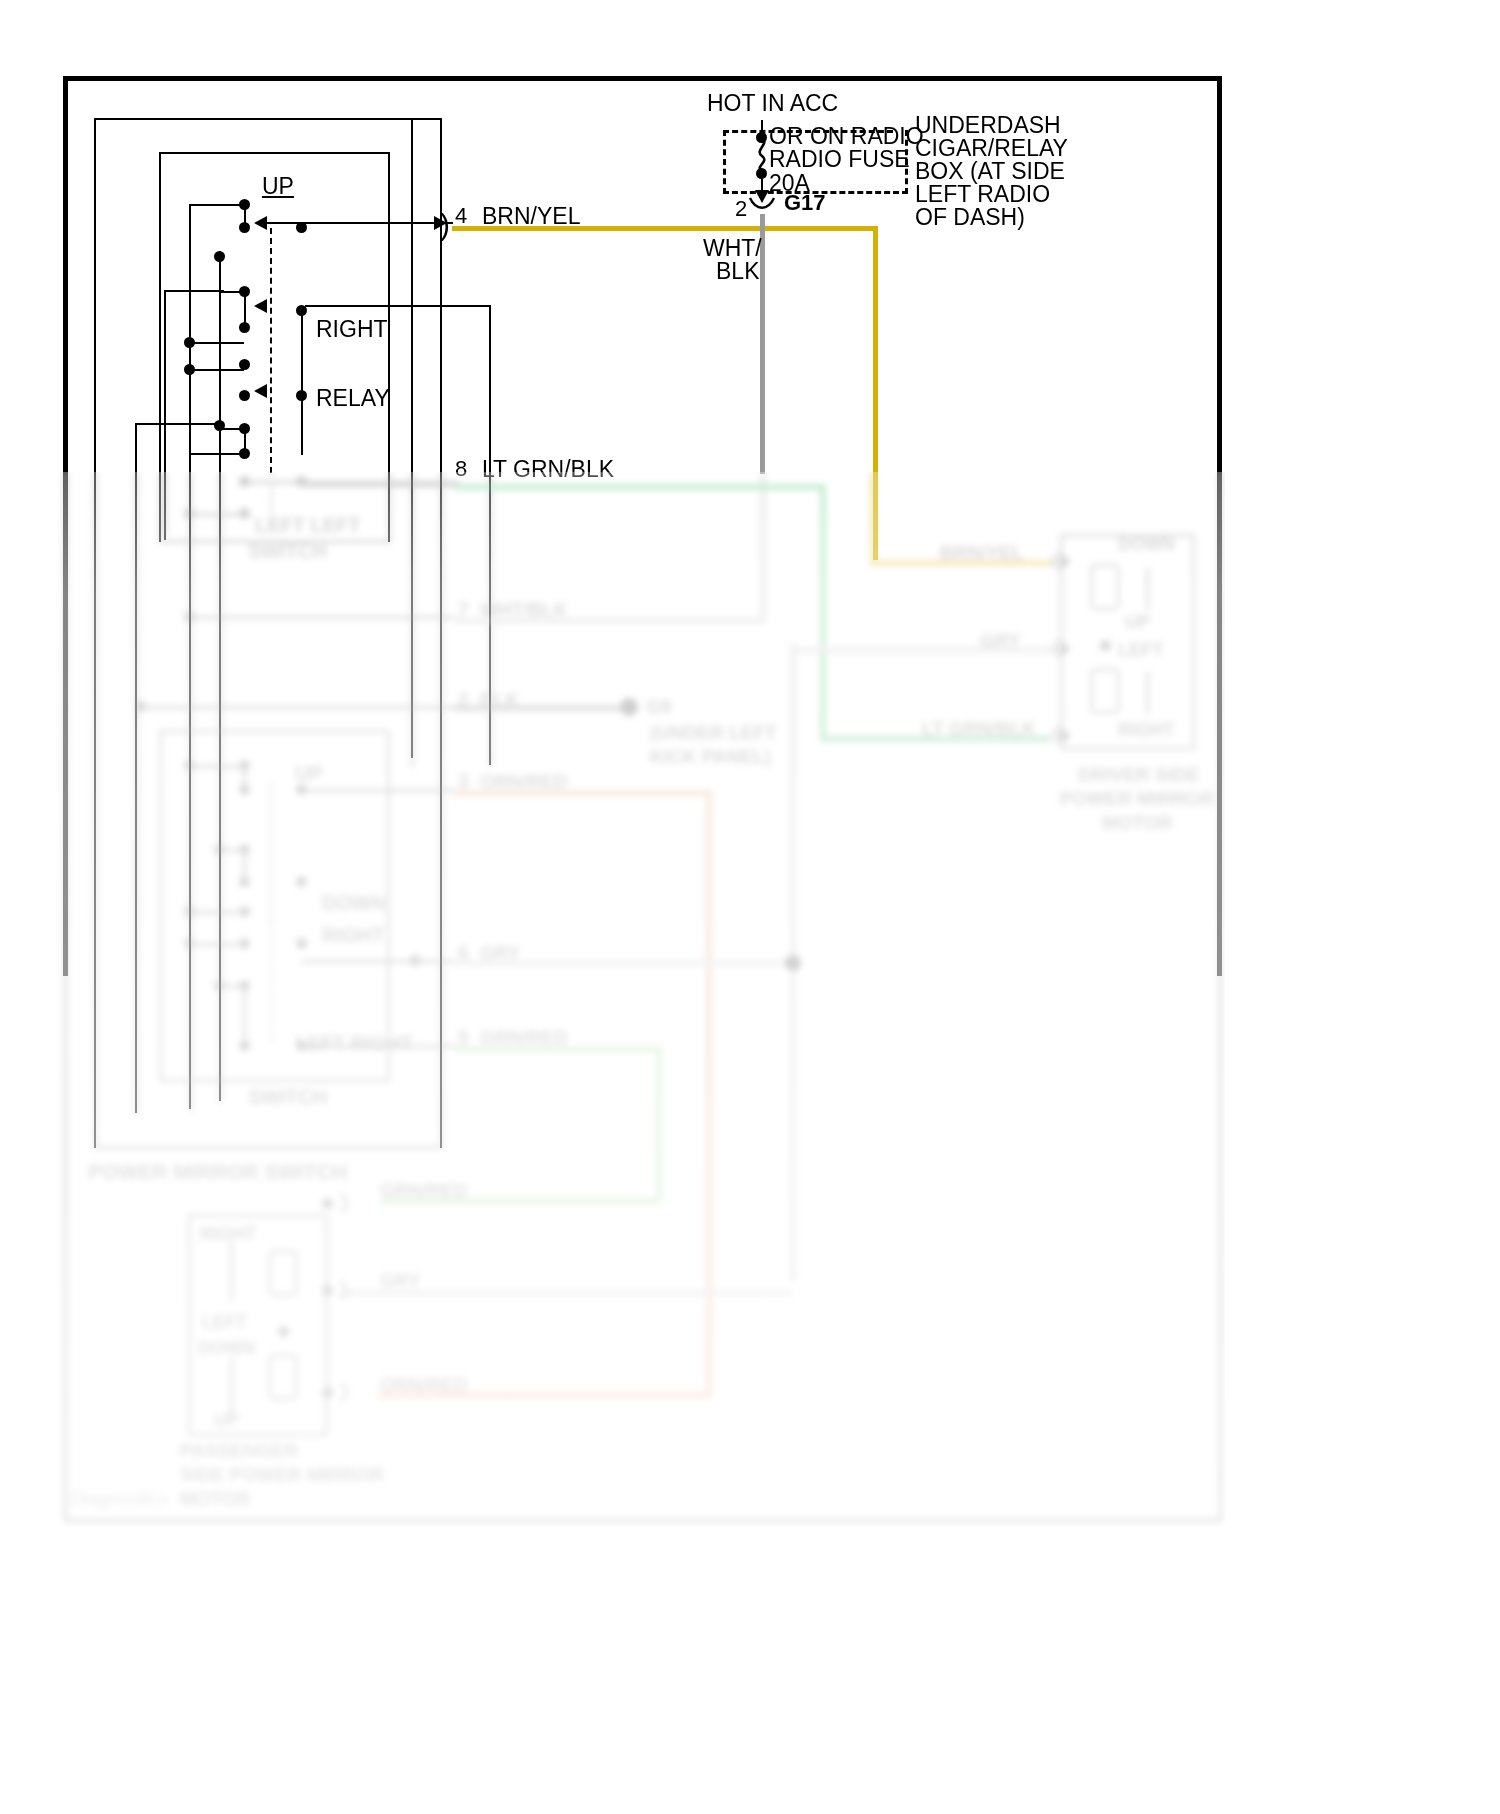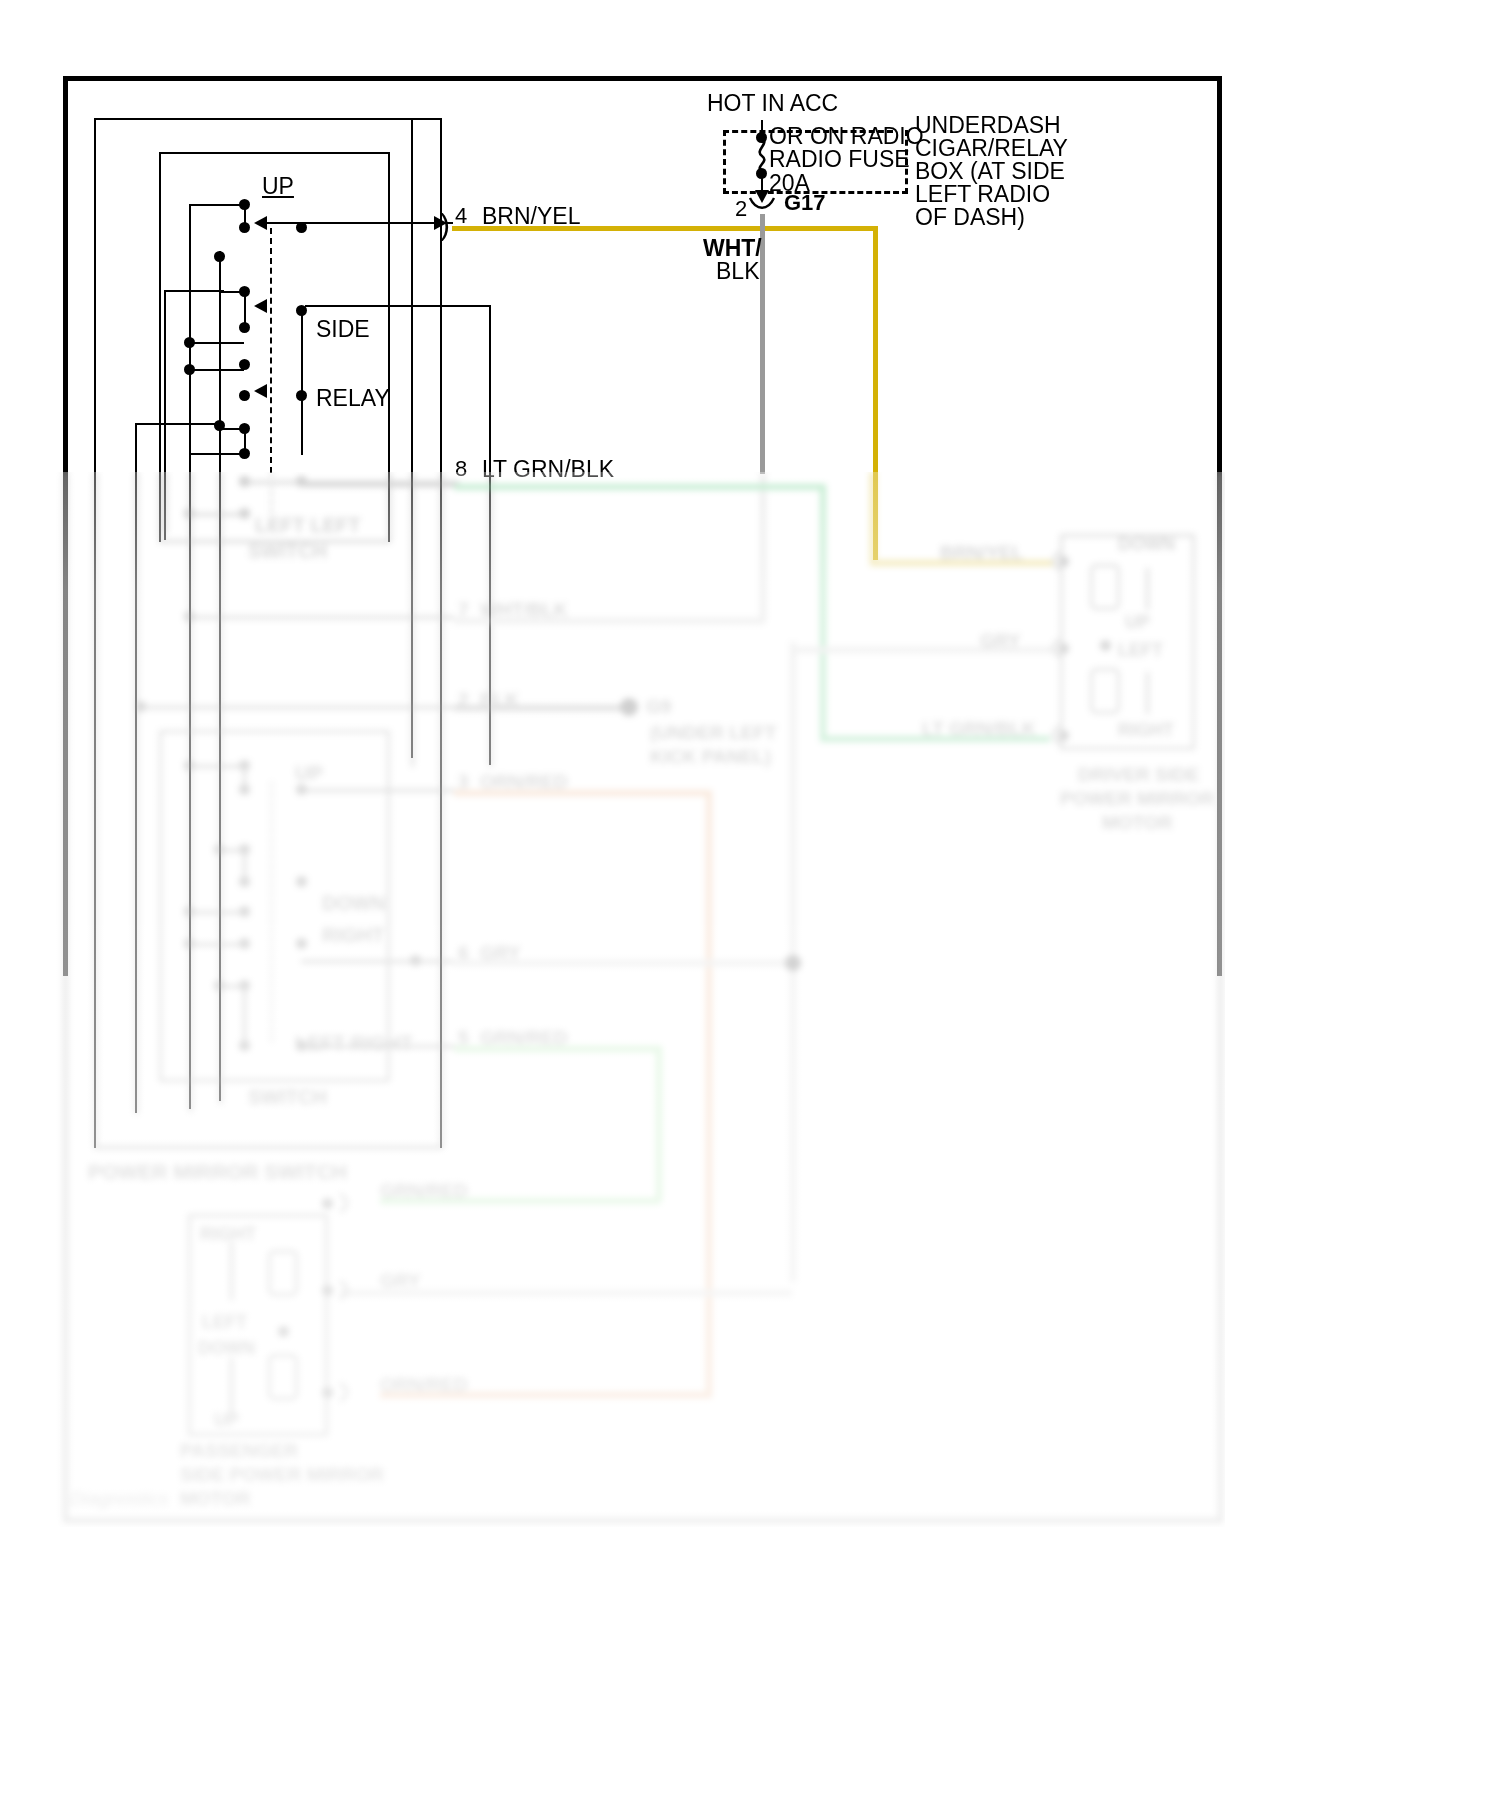--- a/index.html
+++ b/index.html
@@ -66,21 +66,21 @@
 
   <div class="ln vln" style="left:94px;top:118px;height:1030px;"></div>
   <div class="ln hln" style="left:94px;top:118px;width:348px;"></div>
   <div class="ln vln" style="left:440px;top:118px;height:1030px;"></div>
 
   <div class="ln hln" style="left:159px;top:152px;width:231px;"></div>
   <div class="ln vln" style="left:159px;top:152px;height:390px;"></div>
   <div class="ln vln" style="left:388px;top:152px;height:390px;"></div>
 
   <div class="txt t22" style="left:262px;top:173px;text-decoration:underline;">UP</div>
-  <div class="txt t22" style="left:316px;top:316px;">SIDE</div>
+  <div class="txt t22" style="left:316px;top:316px;">RIGHT</div>
   <div class="txt t22" style="left:316px;top:385px;">RELAY</div>
 
   <div class="dot" style="left:239px;top:199px;"></div>
   <div class="dot" style="left:239px;top:222px;"></div>
   <div class="dot" style="left:239px;top:286px;"></div>
   <div class="dot" style="left:239px;top:322px;"></div>
   <div class="dot" style="left:239px;top:359px;"></div>
   <div class="dot" style="left:239px;top:390px;"></div>
   <div class="dot" style="left:239px;top:423px;"></div>
   <div class="dot" style="left:239px;top:448px;"></div>
@@ -167,21 +167,21 @@
               border-left:7px solid transparent;border-right:7px solid transparent;
               border-top:13px solid #000;"></div>
 
   <svg style="position:absolute;left:748px;top:196px;width:28px;height:18px;">
     <path d="M2 2 C 8 15, 20 15, 26 2" stroke="#000" stroke-width="2.4" fill="none"></path>
   </svg>
   <div class="txt t21" style="left:735px;top:196px;">2</div>
   <div class="txt t21" style="left:784px;top:190px;font-weight:bold;">G17</div>
 
   <div class="wire w-v" style="left:760px;top:214px;height:260px;background:#9a9a9a;"></div>
-  <div class="txt t22" style="left:703px;top:235px;font-weight:bold;">WHT/</div>
+  <div class="txt t22" style="left:703px;top:235px;">WHT/</div>
   <div class="txt t22" style="left:716px;top:258px;">BLK</div>
 
   <div class="txt t22" style="left:915px;top:112px;">UNDERDASH</div>
   <div class="txt t22" style="left:915px;top:135px;">CIGAR/RELAY</div>
   <div class="txt t22" style="left:915px;top:158px;">BOX (AT SIDE</div>
   <div class="txt t22" style="left:915px;top:181px;">LEFT RADIO</div>
   <div class="txt t22" style="left:915px;top:204px;">OF DASH)</div>
 
   <div id="blurLayer">
     <div id="blurInner">

